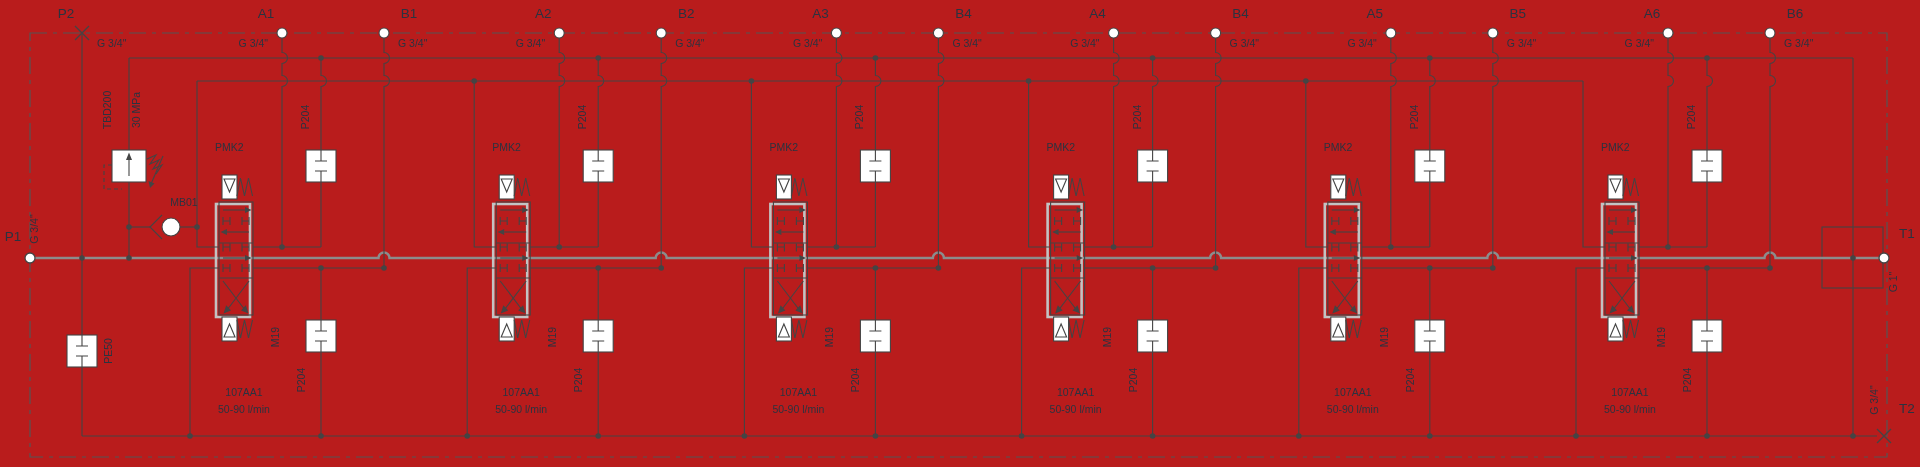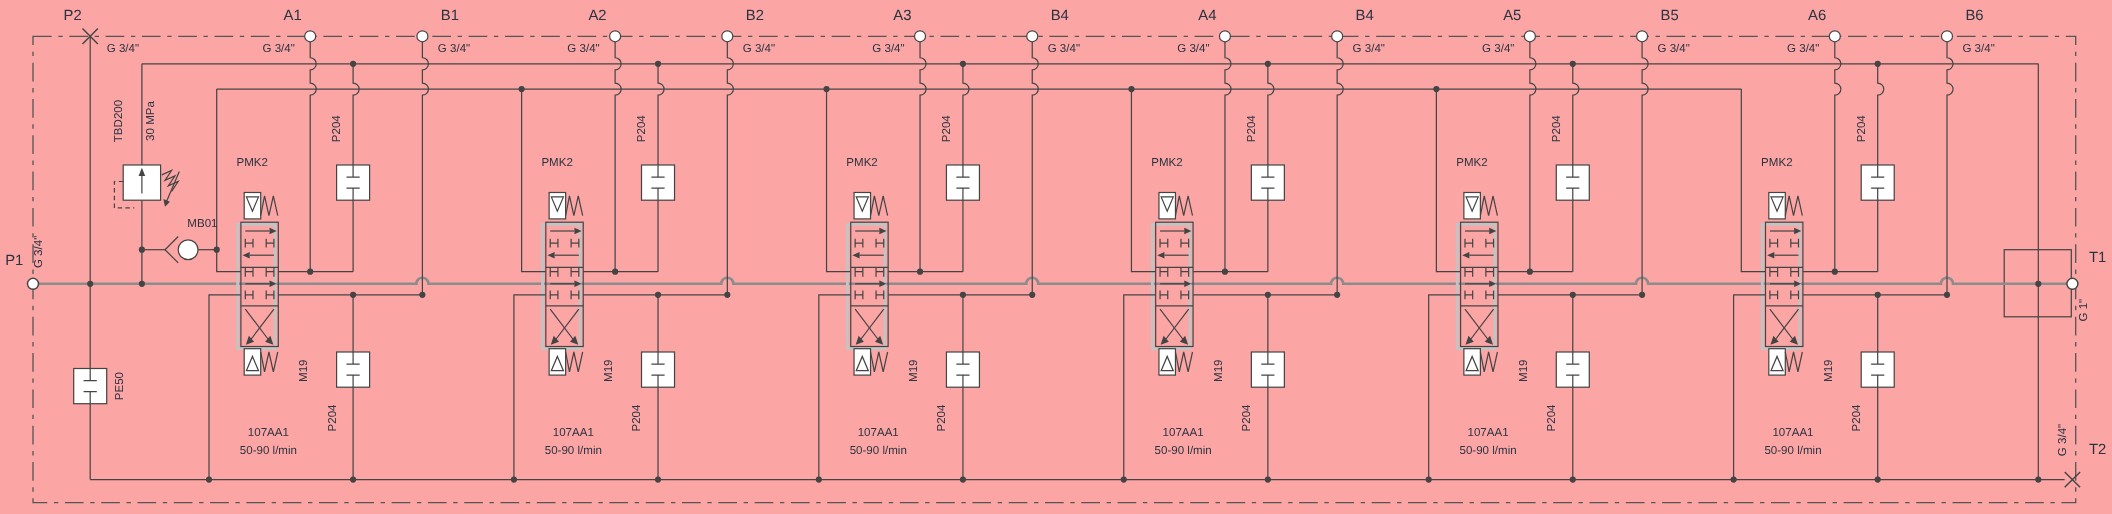--- a/index.html
+++ b/index.html
@@ -1,16 +1,16 @@
 <!DOCTYPE html>
 <html><head>
 <meta charset="utf-8">
 <style>
   html,body{margin:0;padding:0;background:#fff;}
-  .sheet{position:relative;width:1920px;height:467px;background:#fca5a5;overflow:hidden;text-align:right;}
+  .sheet{position:relative;width:1920px;height:467px;background:#b91c1c;overflow:hidden;text-align:right;}
   svg{position:absolute;left:0;top:0;}
   text{fill:#2b3340;}
   .lbl{font:10.5px "Liberation Sans", sans-serif;}
   .portlbl{font:13.5px "Liberation Sans", sans-serif;}
 </style>
 </head>
 <body>
 
 <div class="sheet">
 <svg width="1920" height="467" viewBox="0 0 1920 467">

